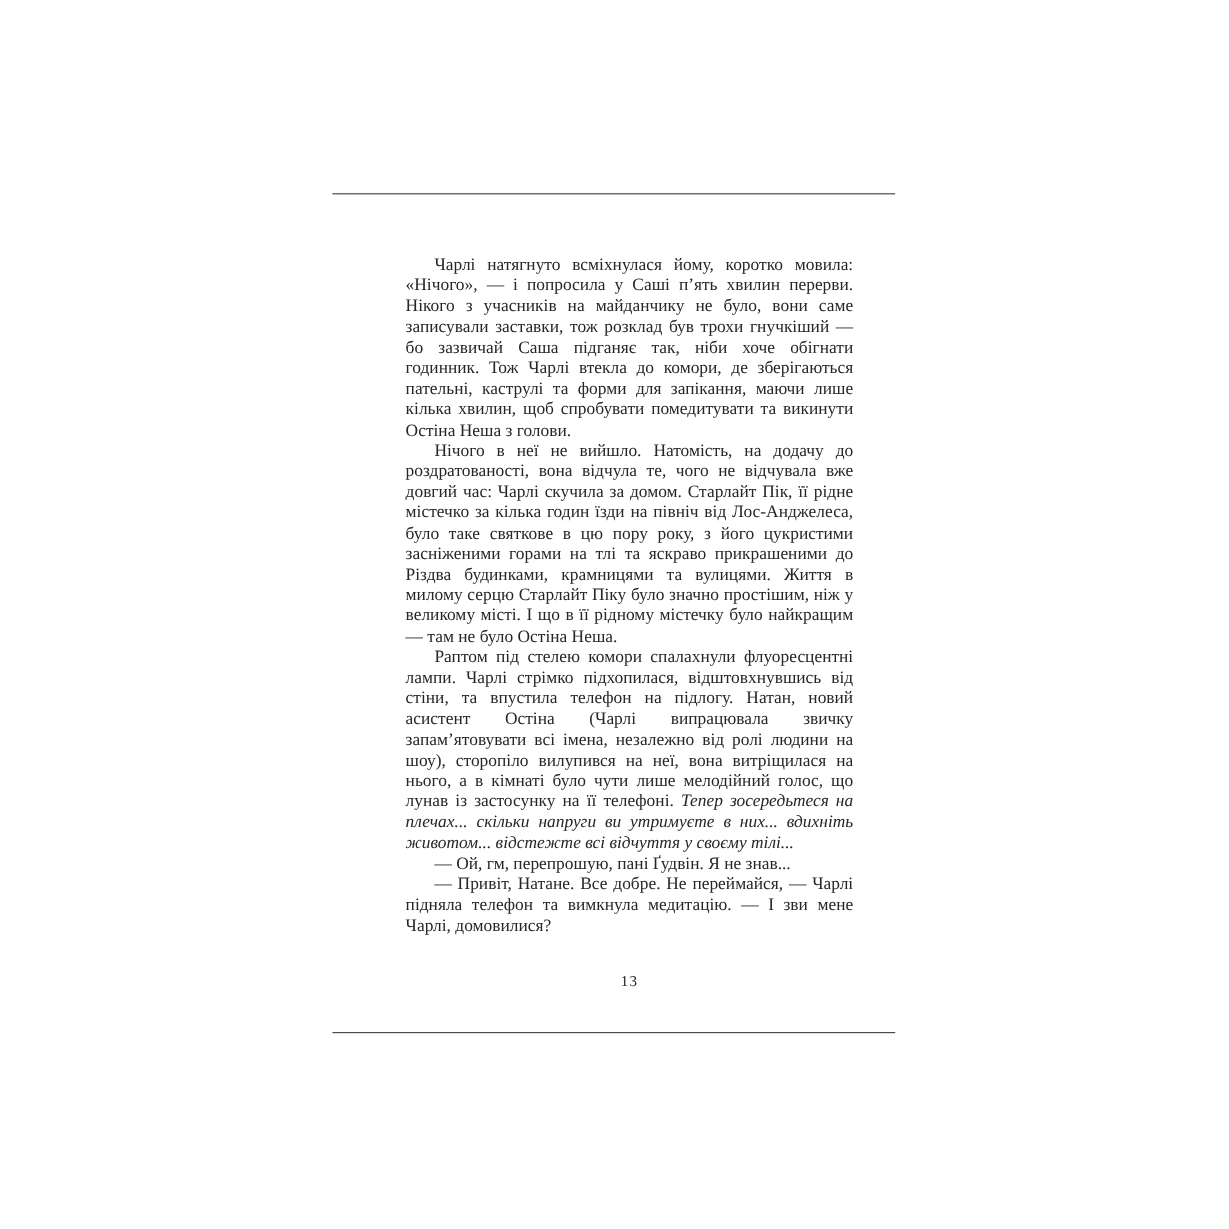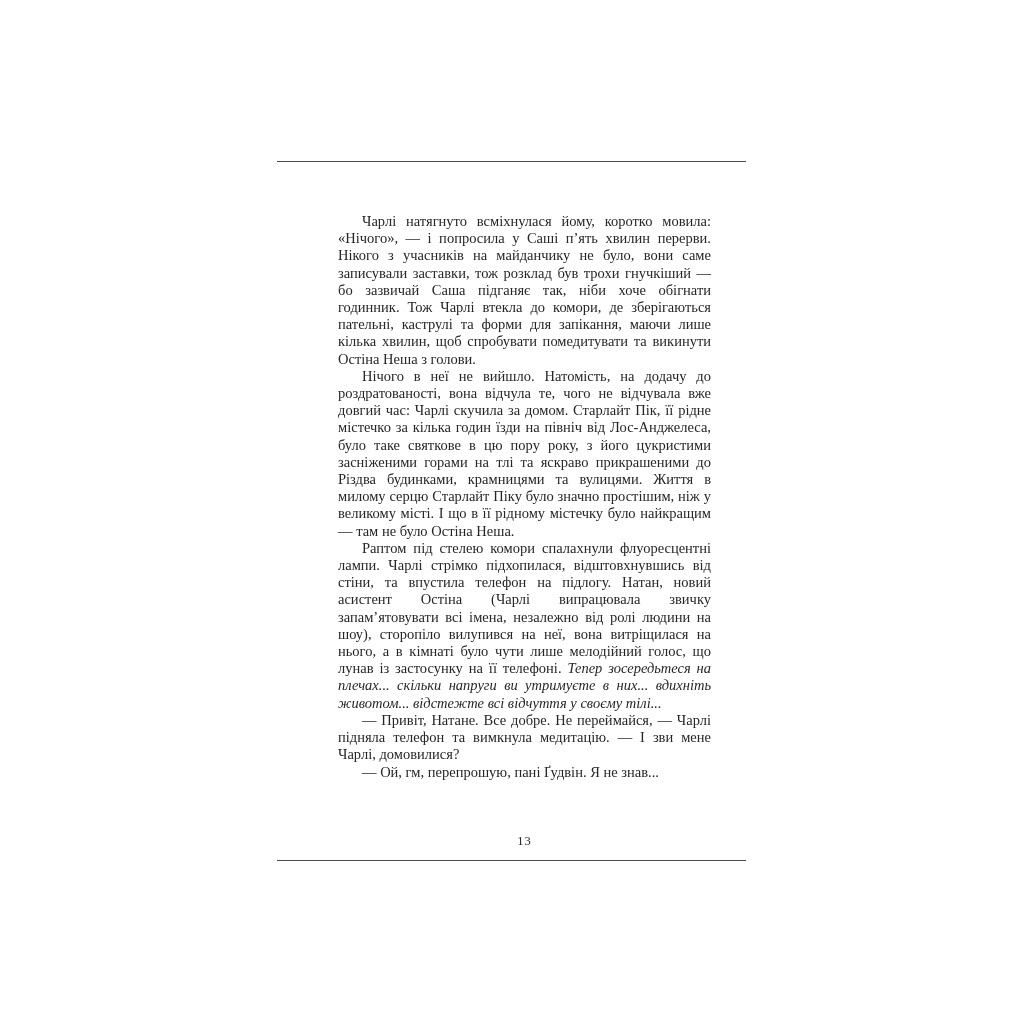--- a/index.html
+++ b/index.html
@@ -45,35 +45,34 @@
   .italic { font-style: italic; }
   .page-number {
     position: absolute;
     left: 338px;
     top: 811px;
     width: 373px;
     text-align: center;
     font-size: 12.5px;
     letter-spacing: 1px;
     color: #262626;
-    margin-top: 23px;
   }
 </style>
 </head>
 <body>
 
 <div class="page">
 
   <div class="rule rule-top"></div>
 
   <div class="text-block">
     <p><span>Чарлі натягнуто всміхнулася йому, коротко мовила: «Нічого», — і попросила у Саші п’ять хвилин перерви. Нікого з учасників на майданчику не було, вони саме записували заставки, тож розклад був трохи гнучкіший — бо зазвичай Саша підганяє так, ніби хоче обігнати годинник. Тож Чарлі втекла до комори, де зберігаються пательні, каструлі та форми для запікання, маючи лише кілька хвилин, щоб спробувати помедитувати та викинути Остіна Неша з голови.</span></p>
     <p><span>Нічого в неї не вийшло. Натомість, на додачу до роздратованості, вона відчула те, чого не відчувала вже довгий час: Чарлі скучила за домом. Старлайт Пік, її рідне містечко за кілька годин їзди на північ від Лос-Анджелеса, було таке святкове в цю пору року, з його цукристими засніженими горами на тлі та яскраво прикрашеними до Різдва будинками, крамницями та вулицями. Життя в милому серцю Старлайт Піку було значно простішим, ніж у великому місті. І що в її рідному містечку було найкращим — там не було Остіна Неша.</span></p>
     <p><span>Раптом під стелею комори спалахнули флуоресцентні лампи. Чарлі стрімко підхопилася, відштовхнувшись від стіни, та впустила телефон на підлогу. Натан, новий асистент Остіна (Чарлі випрацювала звичку запам’ятовувати всі імена, незалежно від ролі людини на шоу), сторопіло вилупився на неї, вона витріщилася на нього, а в кімнаті було чути лише мелодійний голос, що лунав із застосунку на її телефоні.</span> <span class="italic">Тепер зосередьтеся на плечах... скільки напруги ви утримуєте в них... вдихніть животом... відстежте всі відчуття у своєму тілі...</span></p>
+    <p><span>— Ой, гм, перепрошую, пані Ґудвін. Я не знав...</span></p>
     <p><span>— Привіт, Натане. Все добре. Не переймайся, — Чарлі підняла телефон та вимкнула медитацію. — І зви мене Чарлі, домовилися?</span></p>
-    <p><span>— Ой, гм, перепрошую, пані Ґудвін. Я не знав...</span></p>
   </div>
 
   <div class="page-number">13</div>
 
   <div class="rule rule-bottom"></div>
 
 </div>
 
 </body></html>

